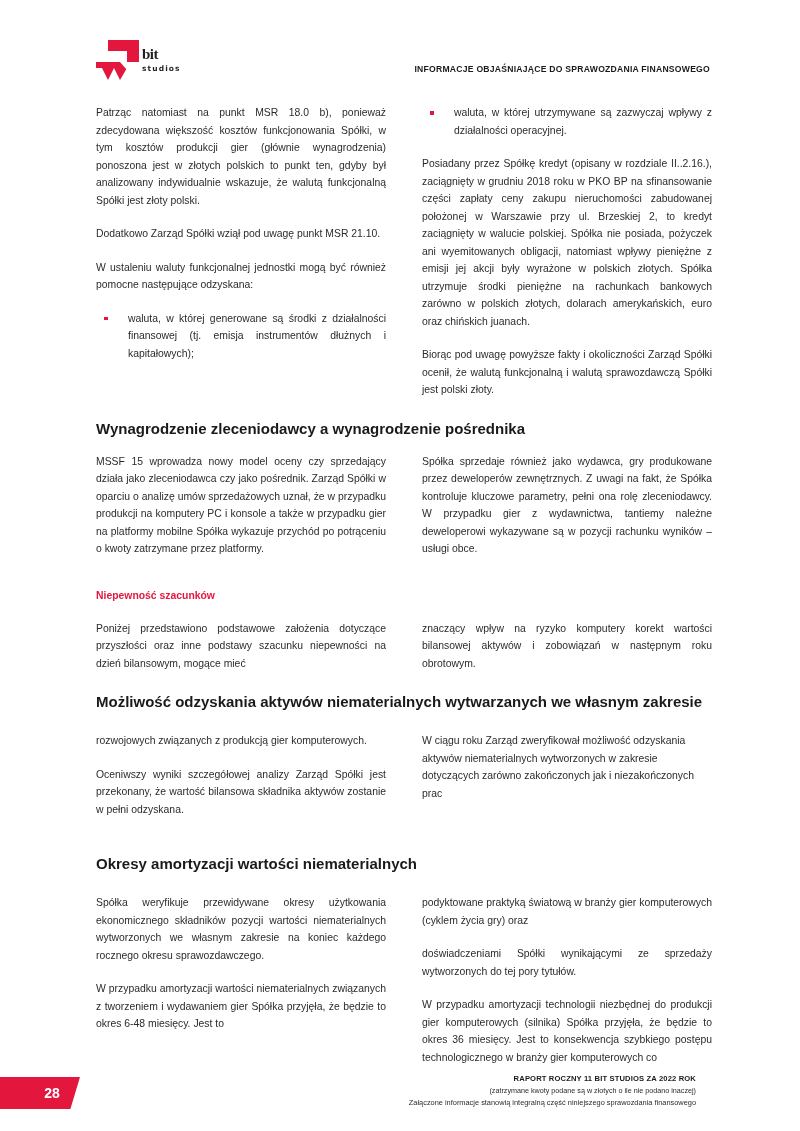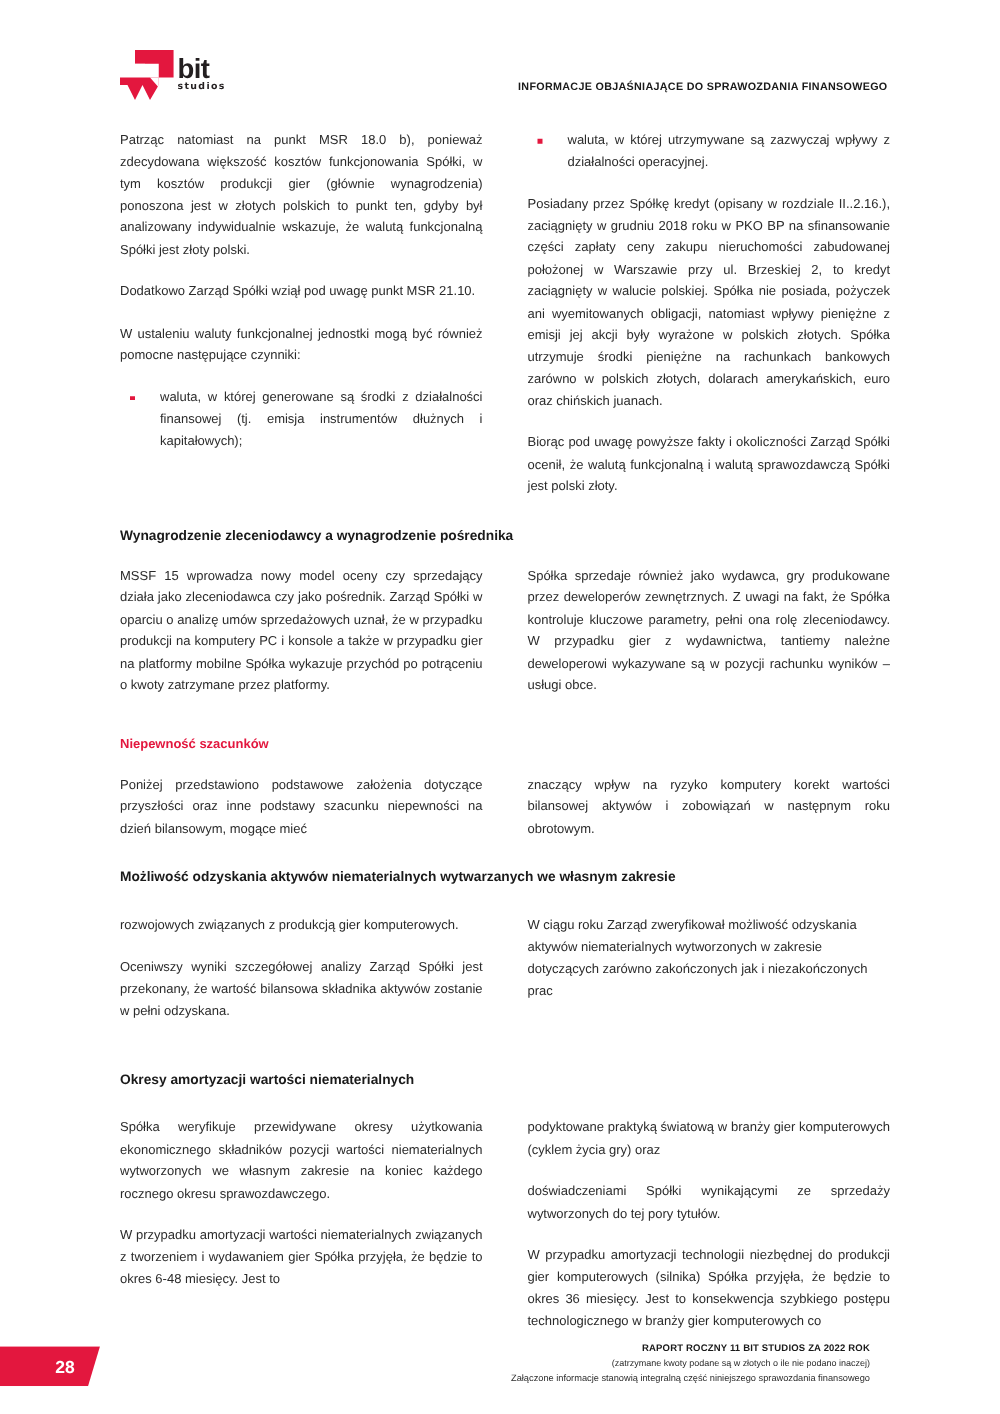--- a/index.html
+++ b/index.html
@@ -44,23 +44,23 @@
     height: 40px;
   }
   .logo-text {
     position: absolute;
     left: 46px;
     top: 6px;
     width: 40px;
   }
   .logo-bit {
     display: block;
-    font-family: Liberation Sans, sans-serif;
-    font-weight: bold;
-    font-size: 22px;
+    font-family: Liberation Serif, serif;
+    font-weight: bold;
+    font-size: 15px;
     line-height: 17px;
     letter-spacing: -0.5px;
     color: #231f20;
   }
   .logo-studios {
     display: block;
     font-family: "DejaVu Sans", sans-serif;
     font-weight: bold;
     font-size: 7.5px;
     line-height: 9px;
@@ -106,21 +106,21 @@
     line-height: 17.5px;
     text-align: justify;
     color: #2b2b2b;
     hyphens: none;
   }
   p.body.last { margin-bottom: 0; }
   p.noj { text-align: left; }
 
   h3.sec {
     margin: 0 0 16px 0;
-    font-size: 11px;
+    font-size: 15px;
     font-weight: bold;
     color: #1a1a1a;
     line-height: 16px;
   }
   h3.sec-red {
     margin: 0 0 16px 0;
     font-size: 10.4px;
     font-weight: bold;
     color: #e3173e;
     line-height: 16px;
@@ -229,21 +229,21 @@
 
     <div class="header-title">INFORMACJE OBJAŚNIAJĄCE DO SPRAWOZDANIA FINANSOWEGO</div>
   </div>
 
   <div class="content">
 
     <div class="row">
       <div class="col">
         <p class="body">Patrząc natomiast na punkt MSR 18.0 b), ponieważ zdecydowana większość kosztów funkcjonowania Spółki, w tym kosztów produkcji gier (głównie wynagrodzenia) ponoszona jest w złotych polskich to punkt ten, gdyby był analizowany indywidualnie wskazuje, że walutą funkcjonalną Spółki jest złoty polski.</p>
         <p class="body">Dodatkowo Zarząd Spółki wziął pod uwagę punkt MSR 21.10.</p>
-        <p class="body">W ustaleniu waluty funkcjonalnej jednostki mogą być również pomocne następujące czynniki:</p>
+        <p class="body">W ustaleniu waluty funkcjonalnej jednostki mogą być również pomocne następujące odzyskana:</p>
         <ul class="bullets">
           <li>
             <span class="bullet-sq"></span>
             <span>waluta, w której generowane są środki z działalności finansowej (tj. emisja instrumentów dłużnych i kapitałowych);</span>
           </li>
         </ul>
       </div>
 
       <div class="col">
         <ul class="bullets">

